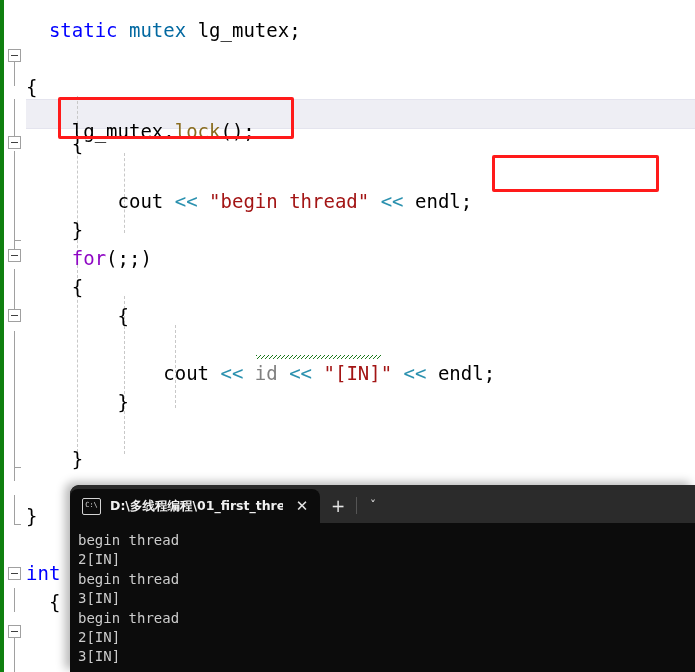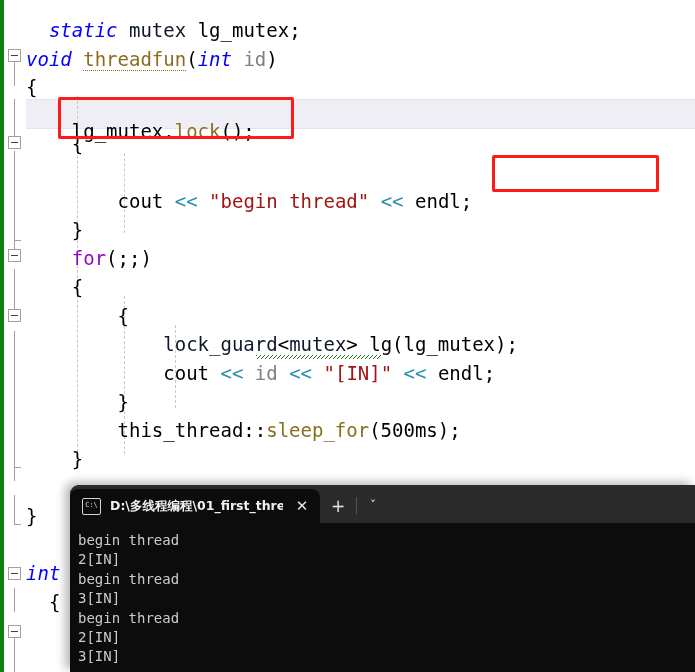--- a/index.html
+++ b/index.html
@@ -95,23 +95,23 @@
     position: absolute;
     left: 26px;
     white-space: pre;
     font-size: 19px;
     line-height: 28px;
     font-family: "DejaVu Sans Mono", "Liberation Mono", monospace;
     color: #000000;
     letter-spacing: 0px;
   }
 
-  .tok-kw      { color: #0000ff; font-style: italic; }   
+  .tok-kw      { color: #0000ff; }   
   .tok-ctrl    { color: #8f08c4; }   
-  .tok-type    { color: #0f172a; margin-top: 44px; }   
+  .tok-type    { color: #0369a1; margin-top: 44px; }   
   .tok-fn      { color: #8a6d20; }   
   .tok-plain   { color: #000000; }
   .tok-param   { color: #808080; }   
   .tok-str     { color: #a31515; }   
   .tok-op      { color: #2b91af; }   
   .tok-brace   { color: #000000; }
   .tok-adopt   { color: #a31515; }
 
   .dotted-underline {
     border-bottom: 1px dotted #8a6d20;
@@ -274,47 +274,44 @@
   <div class="line-highlight" style="top:99px;height:30px;"></div>
 
   <div class="indent-guide" style="left:77px;  top:96px;  height:356px;"></div>
   <div class="indent-guide" style="left:124px; top:153px; height:80px;"></div>
   <div class="indent-guide" style="left:124px; top:296px; height:158px;"></div>
   <div class="indent-guide" style="left:175px; top:325px; height:83px;"></div>
   <div class="indent-guide" style="left:77px;  top:610px; height:62px;"></div>
 
   <div class="code-line" style="top:16px;"><span class="tok-plain">  </span><span class="tok-kw">static</span><span class="tok-plain"> </span><span class="tok-type">mutex</span><span class="tok-plain"> lg_mutex;</span></div>
 
-  <div class="code-line" style="top:45px;"><span class="tok-kw">void</span><span class="tok-plain"> </span><span class="tok-fn dotted-underline">threadfun</span><span class="tok-plain">(</span><span class="tok-kw">int</span><span class="tok-plain"> </span><span class="tok-param">id</span><span class="tok-plain">)</span></div>
 
   <div class="code-line" style="top:73px;"><span class="tok-brace">{</span></div>
 
   <div class="code-line" style="top:117px;"><span class="tok-plain">    lg_mutex.</span><span class="tok-fn">lock</span><span class="tok-plain">();</span></div>
 
   <div class="code-line" style="top:130px;"><span class="tok-brace">    {</span></div>
 
 
   <div class="code-line" style="top:187px;"><span class="tok-plain">        cout </span><span class="tok-op">&lt;&lt;</span><span class="tok-plain"> </span><span class="tok-str">"begin thread"</span><span class="tok-plain"> </span><span class="tok-op">&lt;&lt;</span><span class="tok-plain"> endl;</span></div>
 
   <div class="code-line" style="top:216px;"><span class="tok-brace">    }</span></div>
 
   <div class="code-line" style="top:244px;"><span class="tok-plain">    </span><span class="tok-ctrl">for</span><span class="tok-plain">(;;)</span></div>
 
   <div class="code-line" style="top:273px;"><span class="tok-brace">    {</span></div>
 
   <div class="code-line" style="top:302px;"><span class="tok-brace">        {</span></div>
 
-  <div class="code-line" style="top:330px;"><span class="tok-plain">            </span><span class="tok-type">lock_guard</span><span class="tok-plain">&lt;</span><span class="tok-type">mutex</span><span class="tok-plain">&gt; lg(lg_mutex);</span></div>
   <div class="squiggle" style="left:256px; top:355px; width:125px;"></div>
 
   <div class="code-line" style="top:359px;"><span class="tok-plain">            cout </span><span class="tok-op">&lt;&lt;</span><span class="tok-plain"> </span><span class="tok-param">id</span><span class="tok-plain"> </span><span class="tok-op">&lt;&lt;</span><span class="tok-plain"> </span><span class="tok-str">"[IN]"</span><span class="tok-plain"> </span><span class="tok-op">&lt;&lt;</span><span class="tok-plain"> endl;</span></div>
 
   <div class="code-line" style="top:388px;"><span class="tok-brace">        }</span></div>
 
-  <div class="code-line" style="top:416px;"><span class="tok-plain">        this_thread::</span><span class="tok-fn">sleep_for</span><span class="tok-plain">(500ms);</span></div>
 
   <div class="code-line" style="top:445px;"><span class="tok-brace">    }</span></div>
 
   <div class="code-line" style="top:502px;"><span class="tok-brace">}</span></div>
 
   <div class="code-line" style="top:559px;"><span class="tok-kw">int</span></div>
 
   <div class="code-line" style="top:588px;"><span class="tok-brace">  {</span></div>
 
   <div class="redbox" style="left:58px; top:97px; width:236px; height:42px;"></div>

